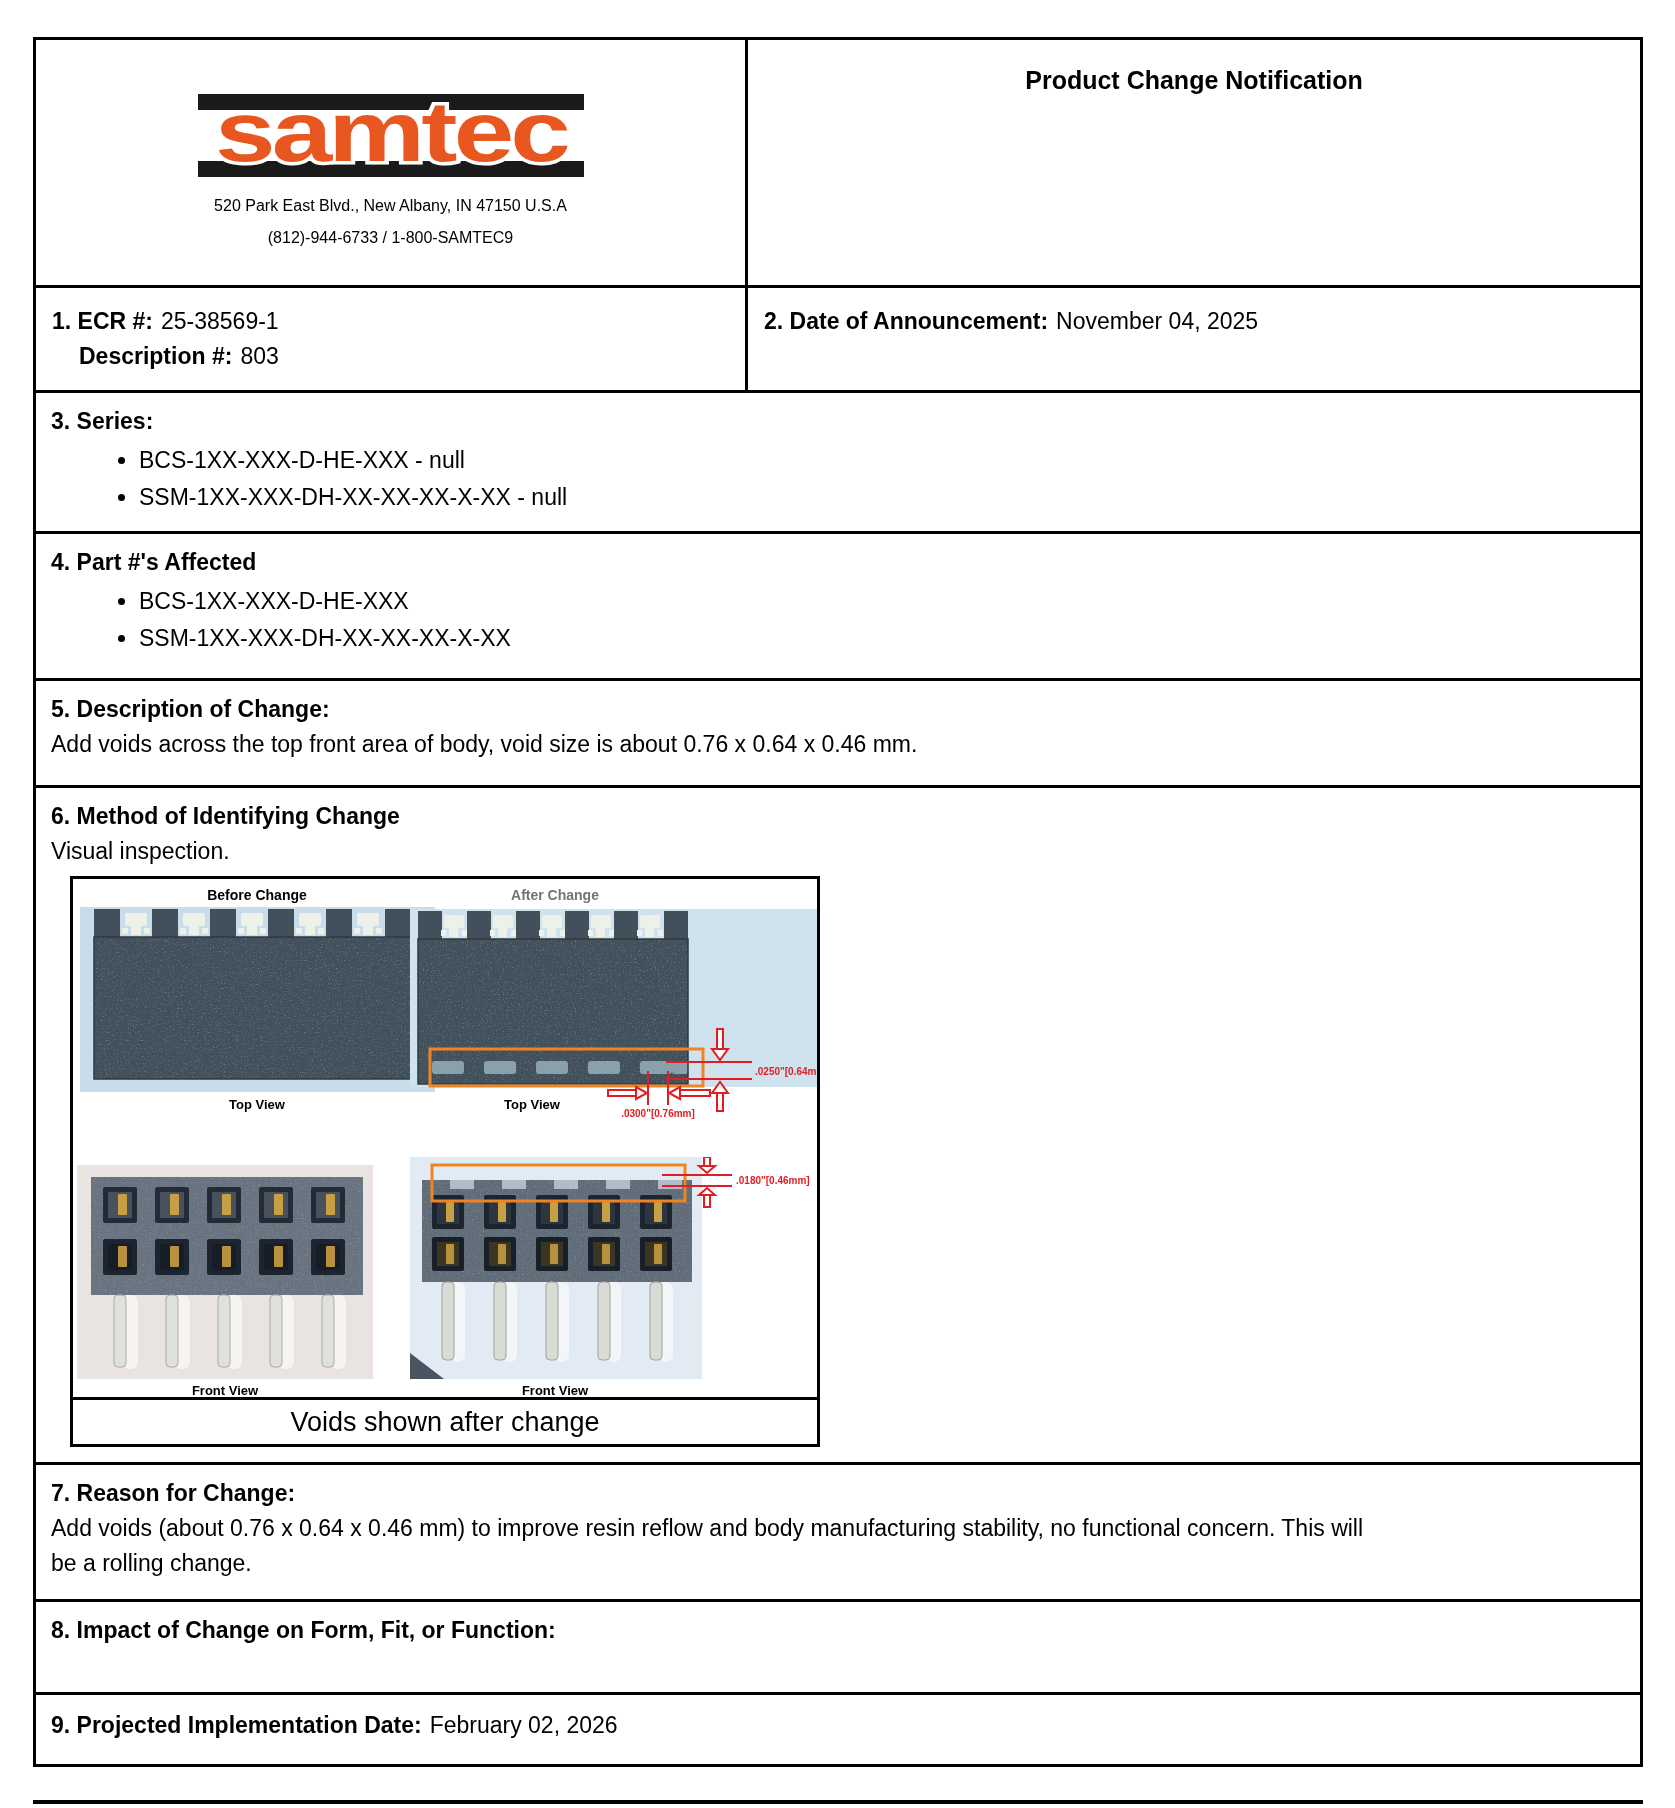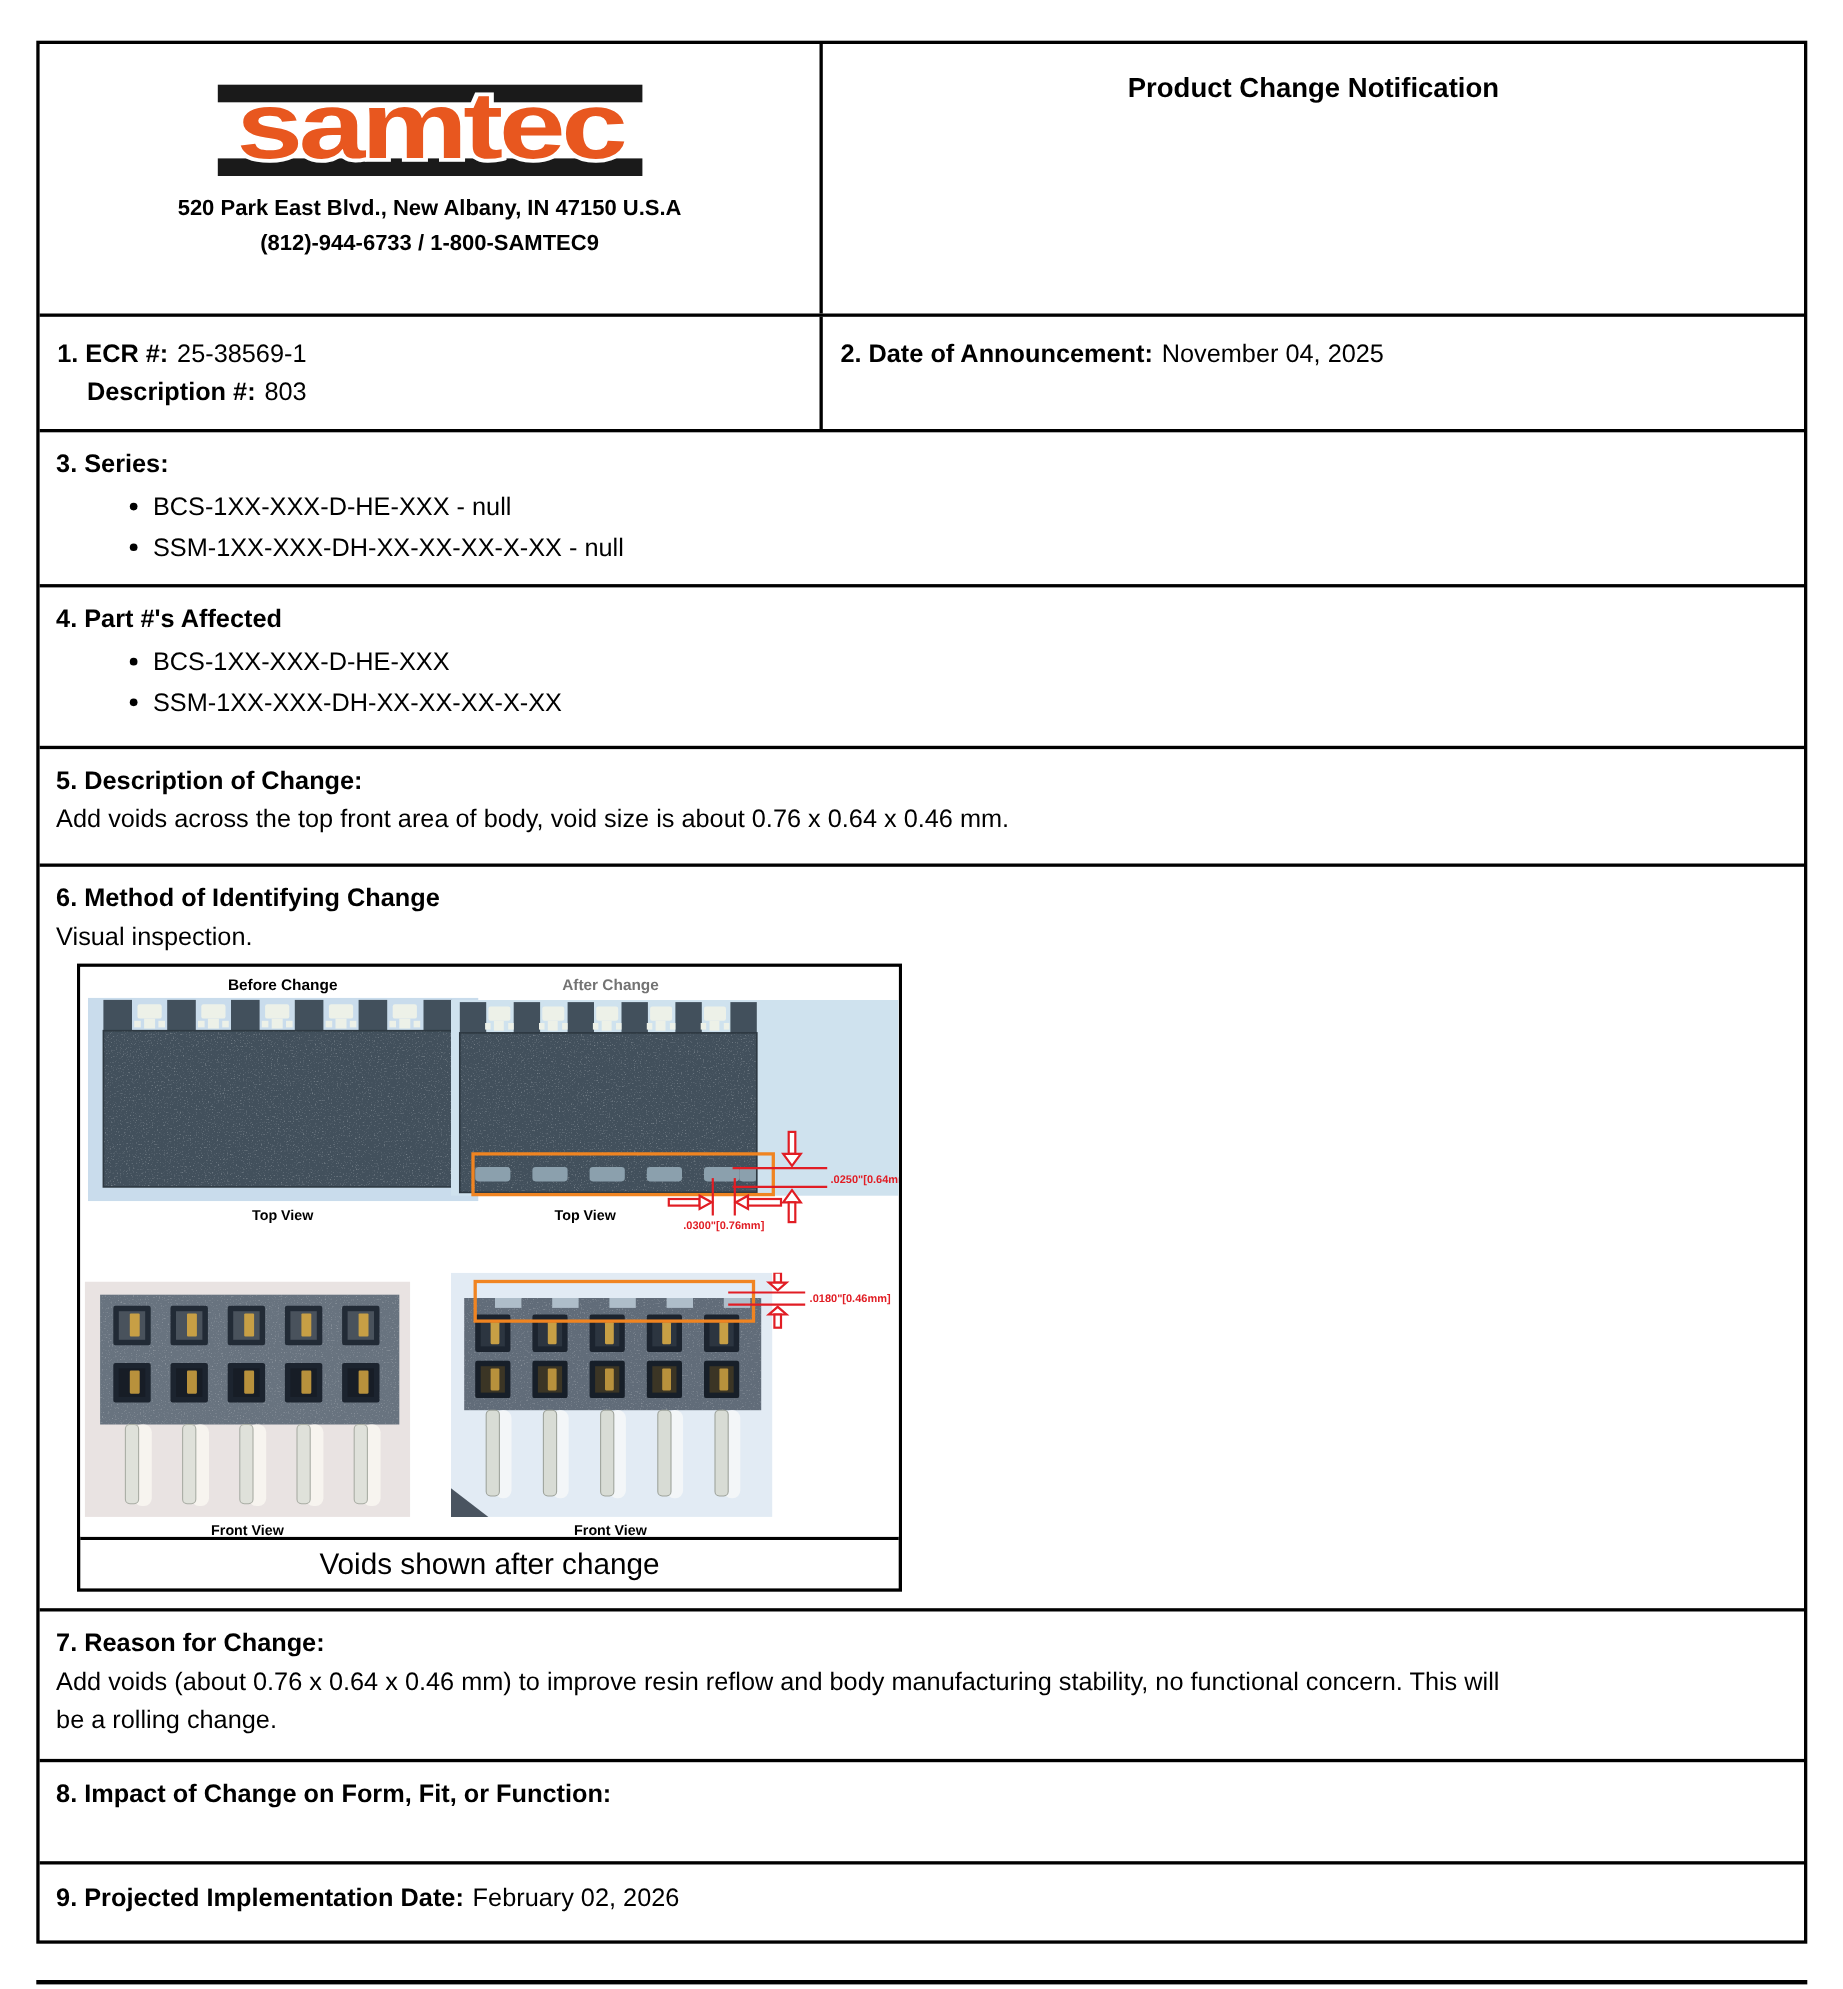--- a/index.html
+++ b/index.html
@@ -17,22 +17,22 @@
   .h-header{height:245px}
   .h-row2{height:105px}
   .h-series{height:141px}
   .h-parts{height:147px}
   .h-desc{height:107px}
   .h-method{height:677px}
   .h-reason{height:137px}
   .h-impact{height:93px}
   .h-proj{height:72px}
 
-  .logo-cell{display:flex;flex-direction:column;align-items:center;padding-top:11px}
-  .addr{font-size:20px;font-weight:bold;line-height:32px;white-space:nowrap}
+  .logo-cell{display:flex;flex-direction:column;align-items:center;padding-top:28px}
+  .addr{font-size:16px;font-weight:normal;line-height:32px;white-space:nowrap}
   .title-cell{padding-top:26px;text-align:center;font-size:25px;font-weight:bold}
 
   .fieldcell{padding:16px 0 0 16px;font-size:23px}
   .fline{line-height:35px;white-space:nowrap}
   .fline .lbl{font-weight:bold;margin-right:8px}
   .indent{margin-left:27px}
 
   .sec{padding:11px 0 0 15px;font-size:23px}
   .sec .h{font-weight:bold;line-height:35px}
   .sec .bodytxt{line-height:35px}

